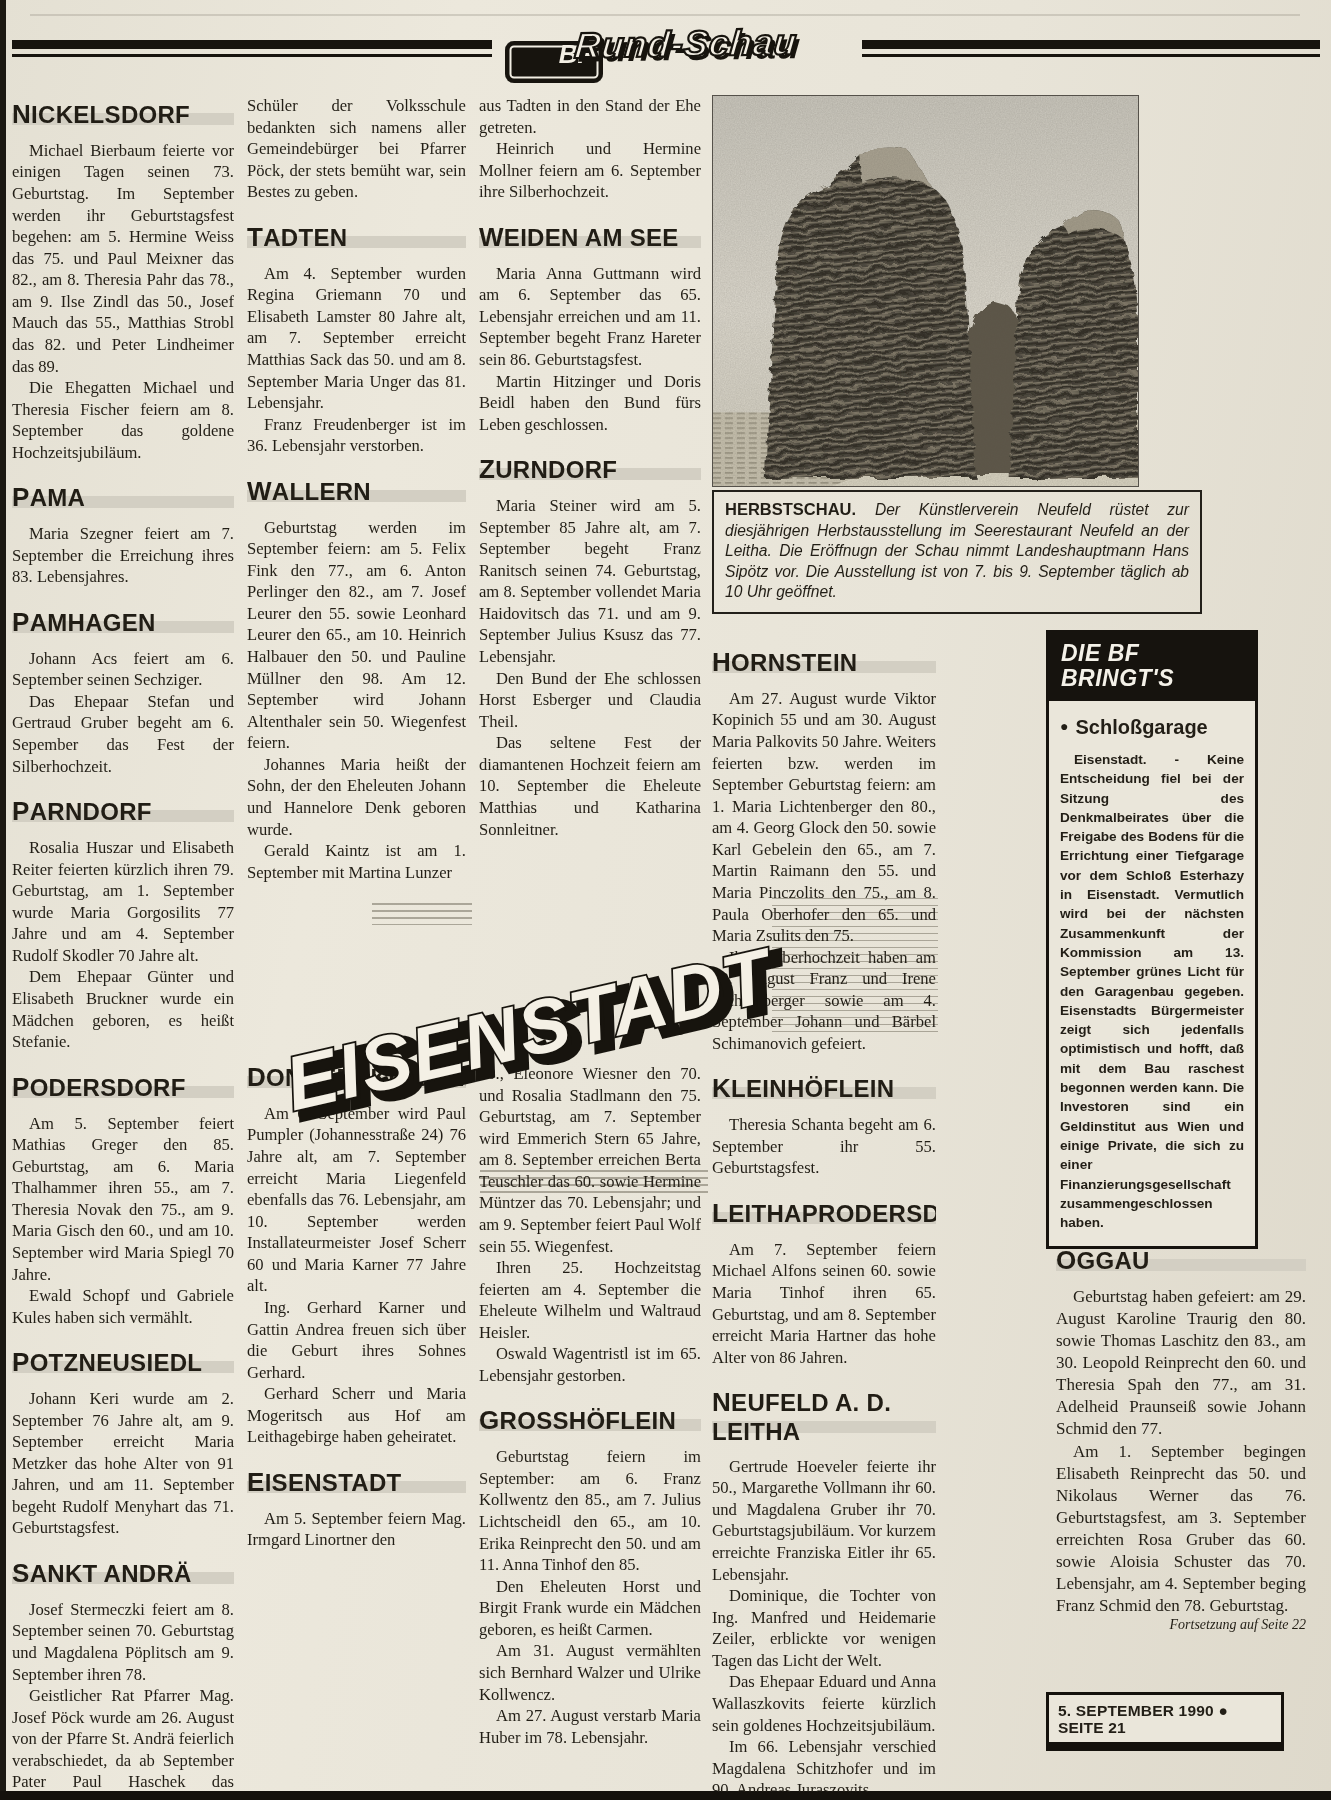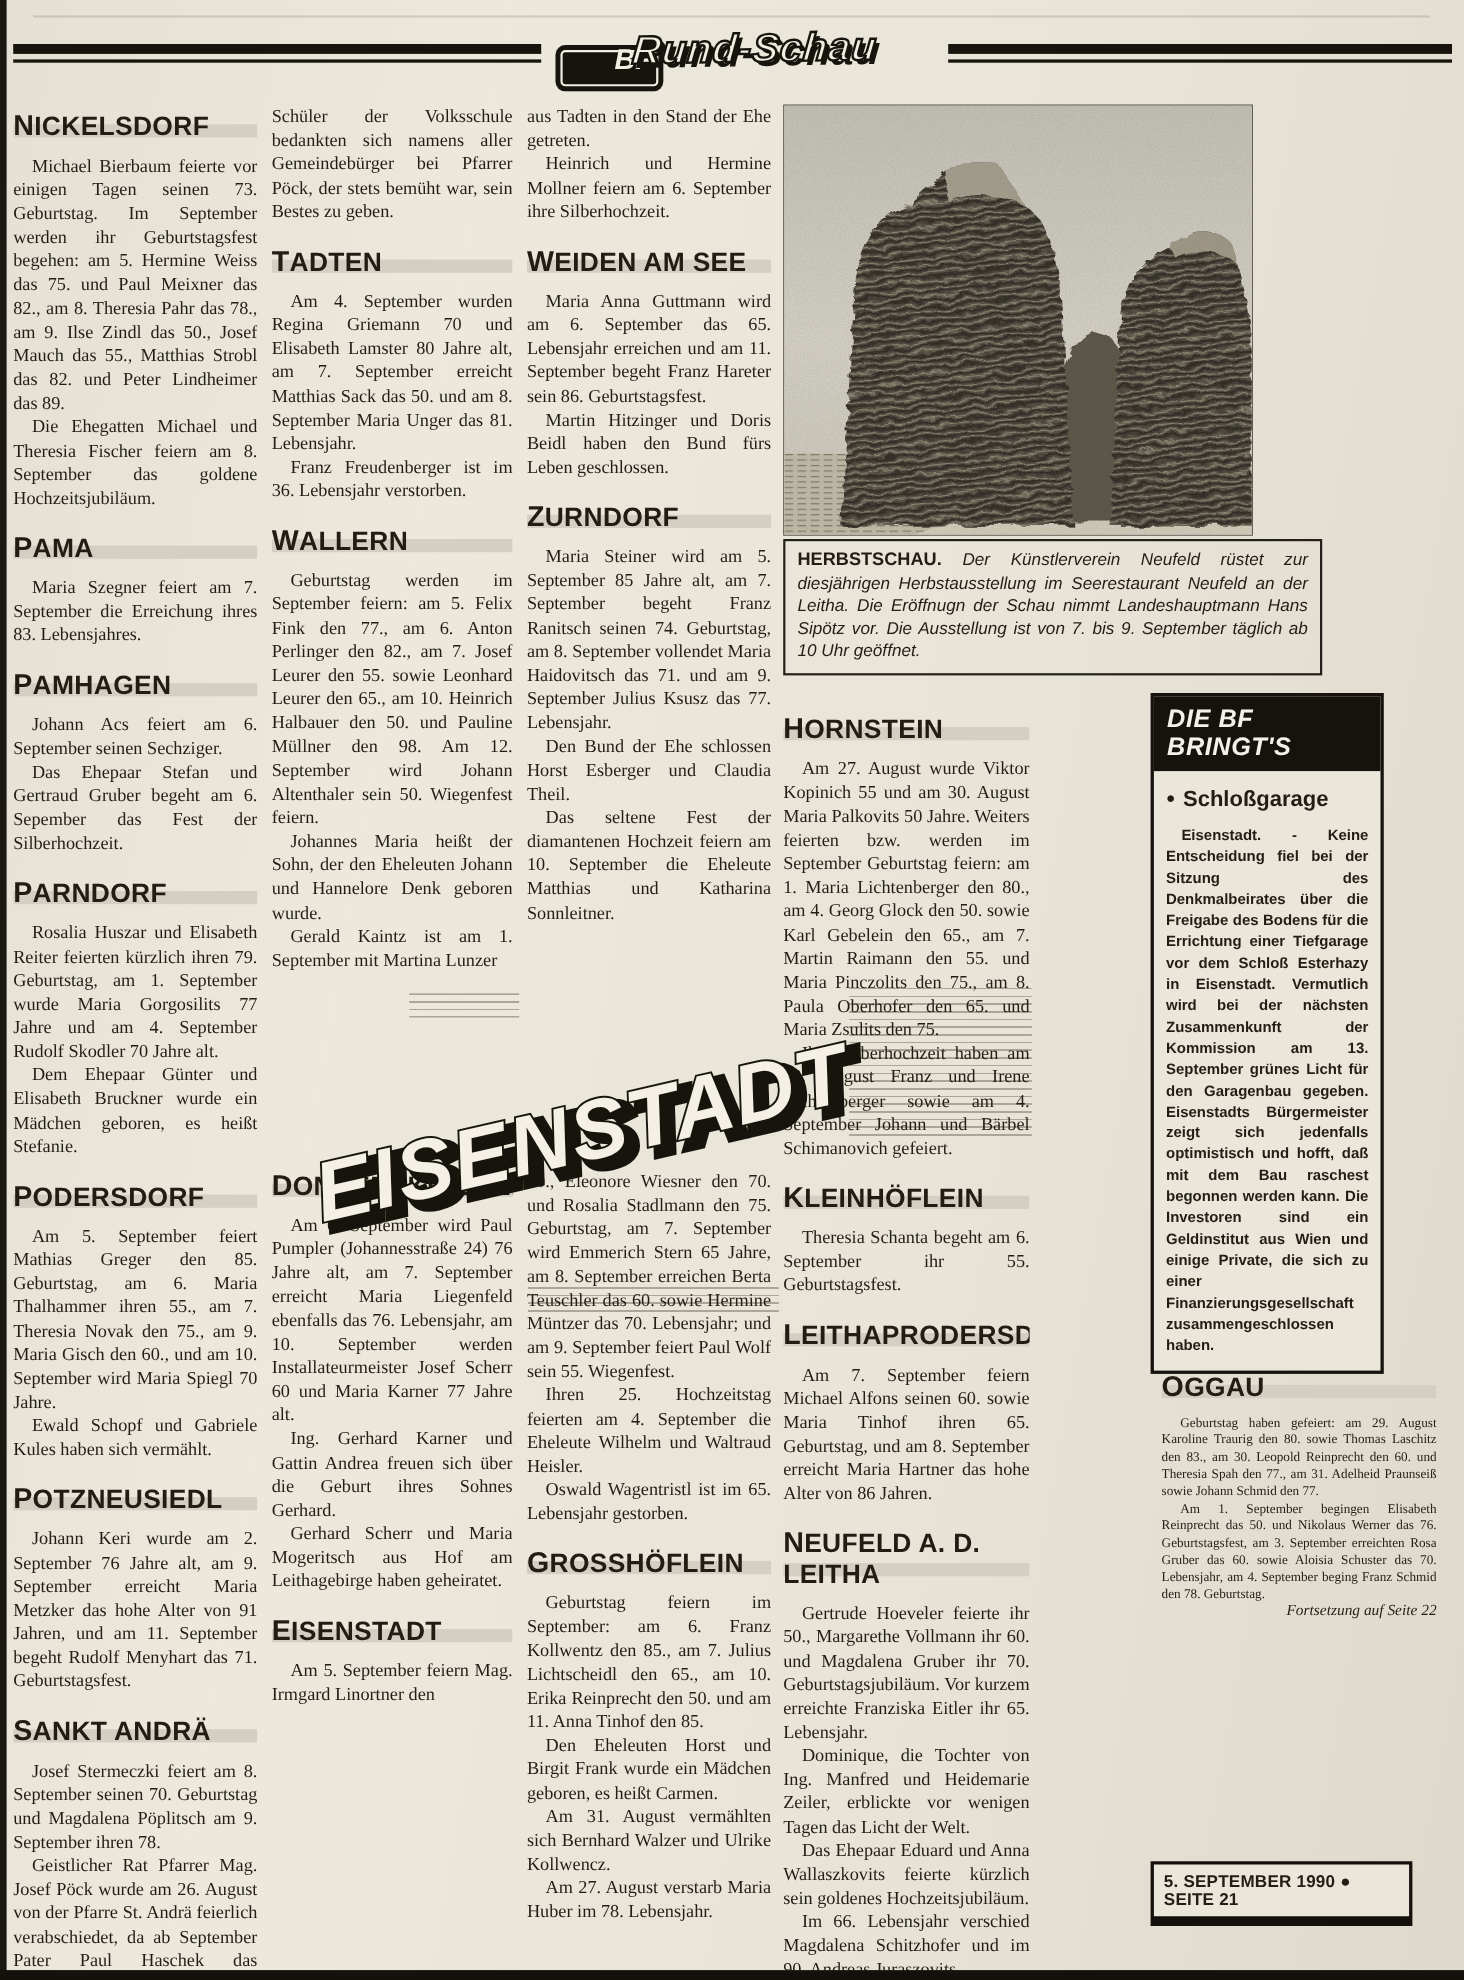--- a/index.html
+++ b/index.html
@@ -46,21 +46,21 @@
            background:#eae6da; z-index:2; }
   .bfbanner { background:#16130e; color:#f4f1e8; font:italic 900 23px/1.1 "Liberation Sans",sans-serif;
               padding:8px 6px 9px 12px; letter-spacing:.5px; }
   .bfbody { padding:10px 11px 14px; font-family:"Liberation Sans","DejaVu Sans",sans-serif;
             font-weight:700; font-size:13.6px; line-height:1.42; text-align:justify; }
   .bfhead { font-size:20px; margin:2px 0 9px; text-align:left; }
   .bfhead .bullet { font-size:14px; margin-right:7px; vertical-align:3px; }
   .bfbody p { margin:0; text-indent:14px; }
 
   
-  #col5 p { font-size:12px; }
+  #col5 p { font-size:17px; }
   .fortsetzung { text-align:right; font-style:italic; font-size:14px; }
 
   
   .pagefoot { position:absolute; left:1046px; top:1692px; width:238px; box-sizing:border-box;
               border:3px solid #14110c; border-bottom-width:9px; padding:7px 9px 6px;
               font:700 15.5px/1.1 "Liberation Sans",sans-serif; letter-spacing:.2px; background:#eae6da; z-index:2; }
 
   
   .logo { position:absolute; left:256px; top:850px; width:560px; height:350px; z-index:3; }
   .hatch { position:absolute; background:repeating-linear-gradient(to bottom,#8f8a7c 0 1.5px,transparent 1.5px 7px);

